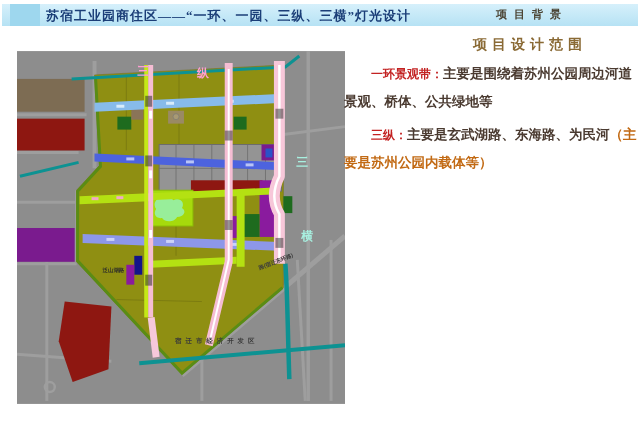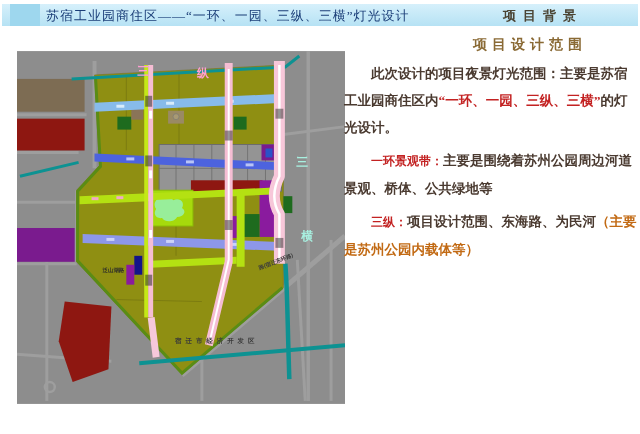--- a/index.html
+++ b/index.html
@@ -2,23 +2,23 @@
 <html><head>
 <meta charset="utf-8">
 <style>
   html,body{margin:0;padding:0;background:#ffffff;}
   .slide{position:relative;width:640px;height:434px;background:#ffffff;overflow:hidden;
          font-family:"Liberation Serif","DejaVu Serif",serif;}
   
   .header-bar{position:absolute;left:2px;top:4px;right:2px;height:22px;
               background:linear-gradient(#d6f0fb,#b6e2f4);}
   .header-accent{position:absolute;left:8px;top:0;width:30px;height:22px;background:#9ed7ee;}
-  .header-title{position:absolute;left:44px;top:3px;font-size:13px;font-weight:normal;
+  .header-title{position:absolute;left:44px;top:3px;font-size:13px;font-weight:bold;
                 color:#1b3e78;letter-spacing:1px;white-space:nowrap;}
-  .header-corner{position:absolute;right:55px;top:3px;font-size:13px;font-weight:bold;
+  .header-corner{position:absolute;right:70px;top:3px;font-size:11px;font-weight:bold;
                  color:#4b4434;letter-spacing:7px;white-space:nowrap;}
   .section-title{position:absolute;left:473px;top:36px;font-size:14px;font-weight:bold;
                  color:#8a6a35;letter-spacing:5px;white-space:nowrap;}
   
   .map{position:absolute;left:17px;top:50px;width:328px;height:355px;}
   
   .text-panel{position:absolute;left:344px;top:60px;width:294px;font-weight:bold;
               font-size:13.5px;line-height:27px;color:#4a3a30;}
   .text-panel p{margin:0 0 6px 0;text-indent:27px;}
   .red{color:#c32222;}
@@ -188,22 +188,21 @@
       <text x="181" y="26" font-size="12" fill="#ff9ed2">纵</text>
       <text x="281" y="116" font-size="12" fill="#a8f0e0">三</text>
       <text x="286" y="190" font-size="12" fill="#a8f0e0">横</text>
       <text x="159" y="294" font-size="6.5" fill="#3a3a3a" style="letter-spacing:4px">宿迁市经济开发区</text>
       <text x="86" y="222" font-size="5.5" fill="#2a2a2a">泛山湖路</text>
       <text transform="translate(244,220) rotate(-21)" font-size="5.5" fill="#3c3c3c">路(宿迁东环路)</text>
     </g>
   </svg>
 
   <div class="text-panel">
-    <p><span>此次设计的项目夜景灯光范围：主要是苏宿工业园商住区内</span><span class="red">“一环、一园、三纵、三横”</span><span>的灯光设计。</span></p>
 
     <p><span class="term">一环景观带：</span><span>主要是围绕着苏州公园周边河道景观、桥体、公共绿地等</span><span class="note"></span></p>
 
 
-    <p><span class="term">三纵：</span><span>项目设计范围、东海路、为民河</span><span class="note">（主要是苏州公园内载体等）</span></p>
+    <p><span class="term">三纵：</span><span>主要是玄武湖路、东海路、为民河</span><span class="note">（主要是苏州公园内载体等）</span></p>
 
   </div>
 
 </div>
 
 </body></html>

